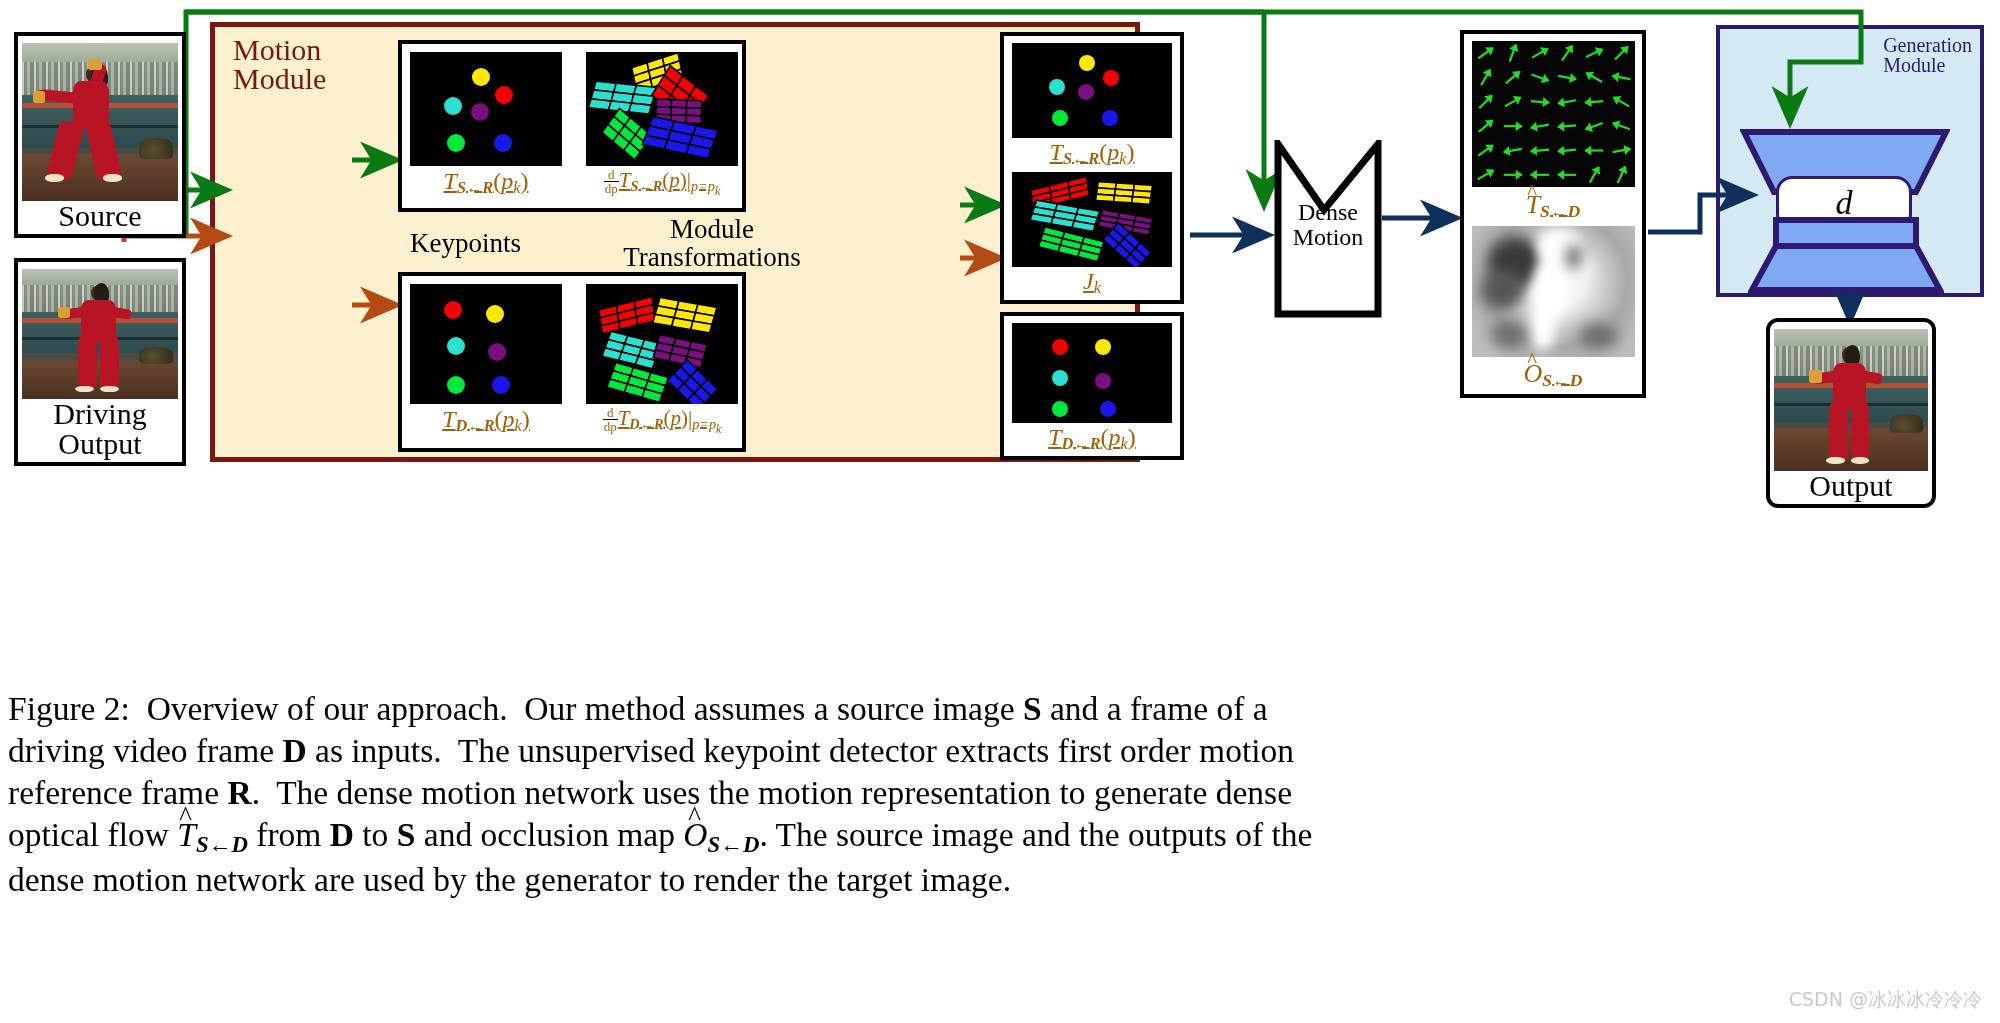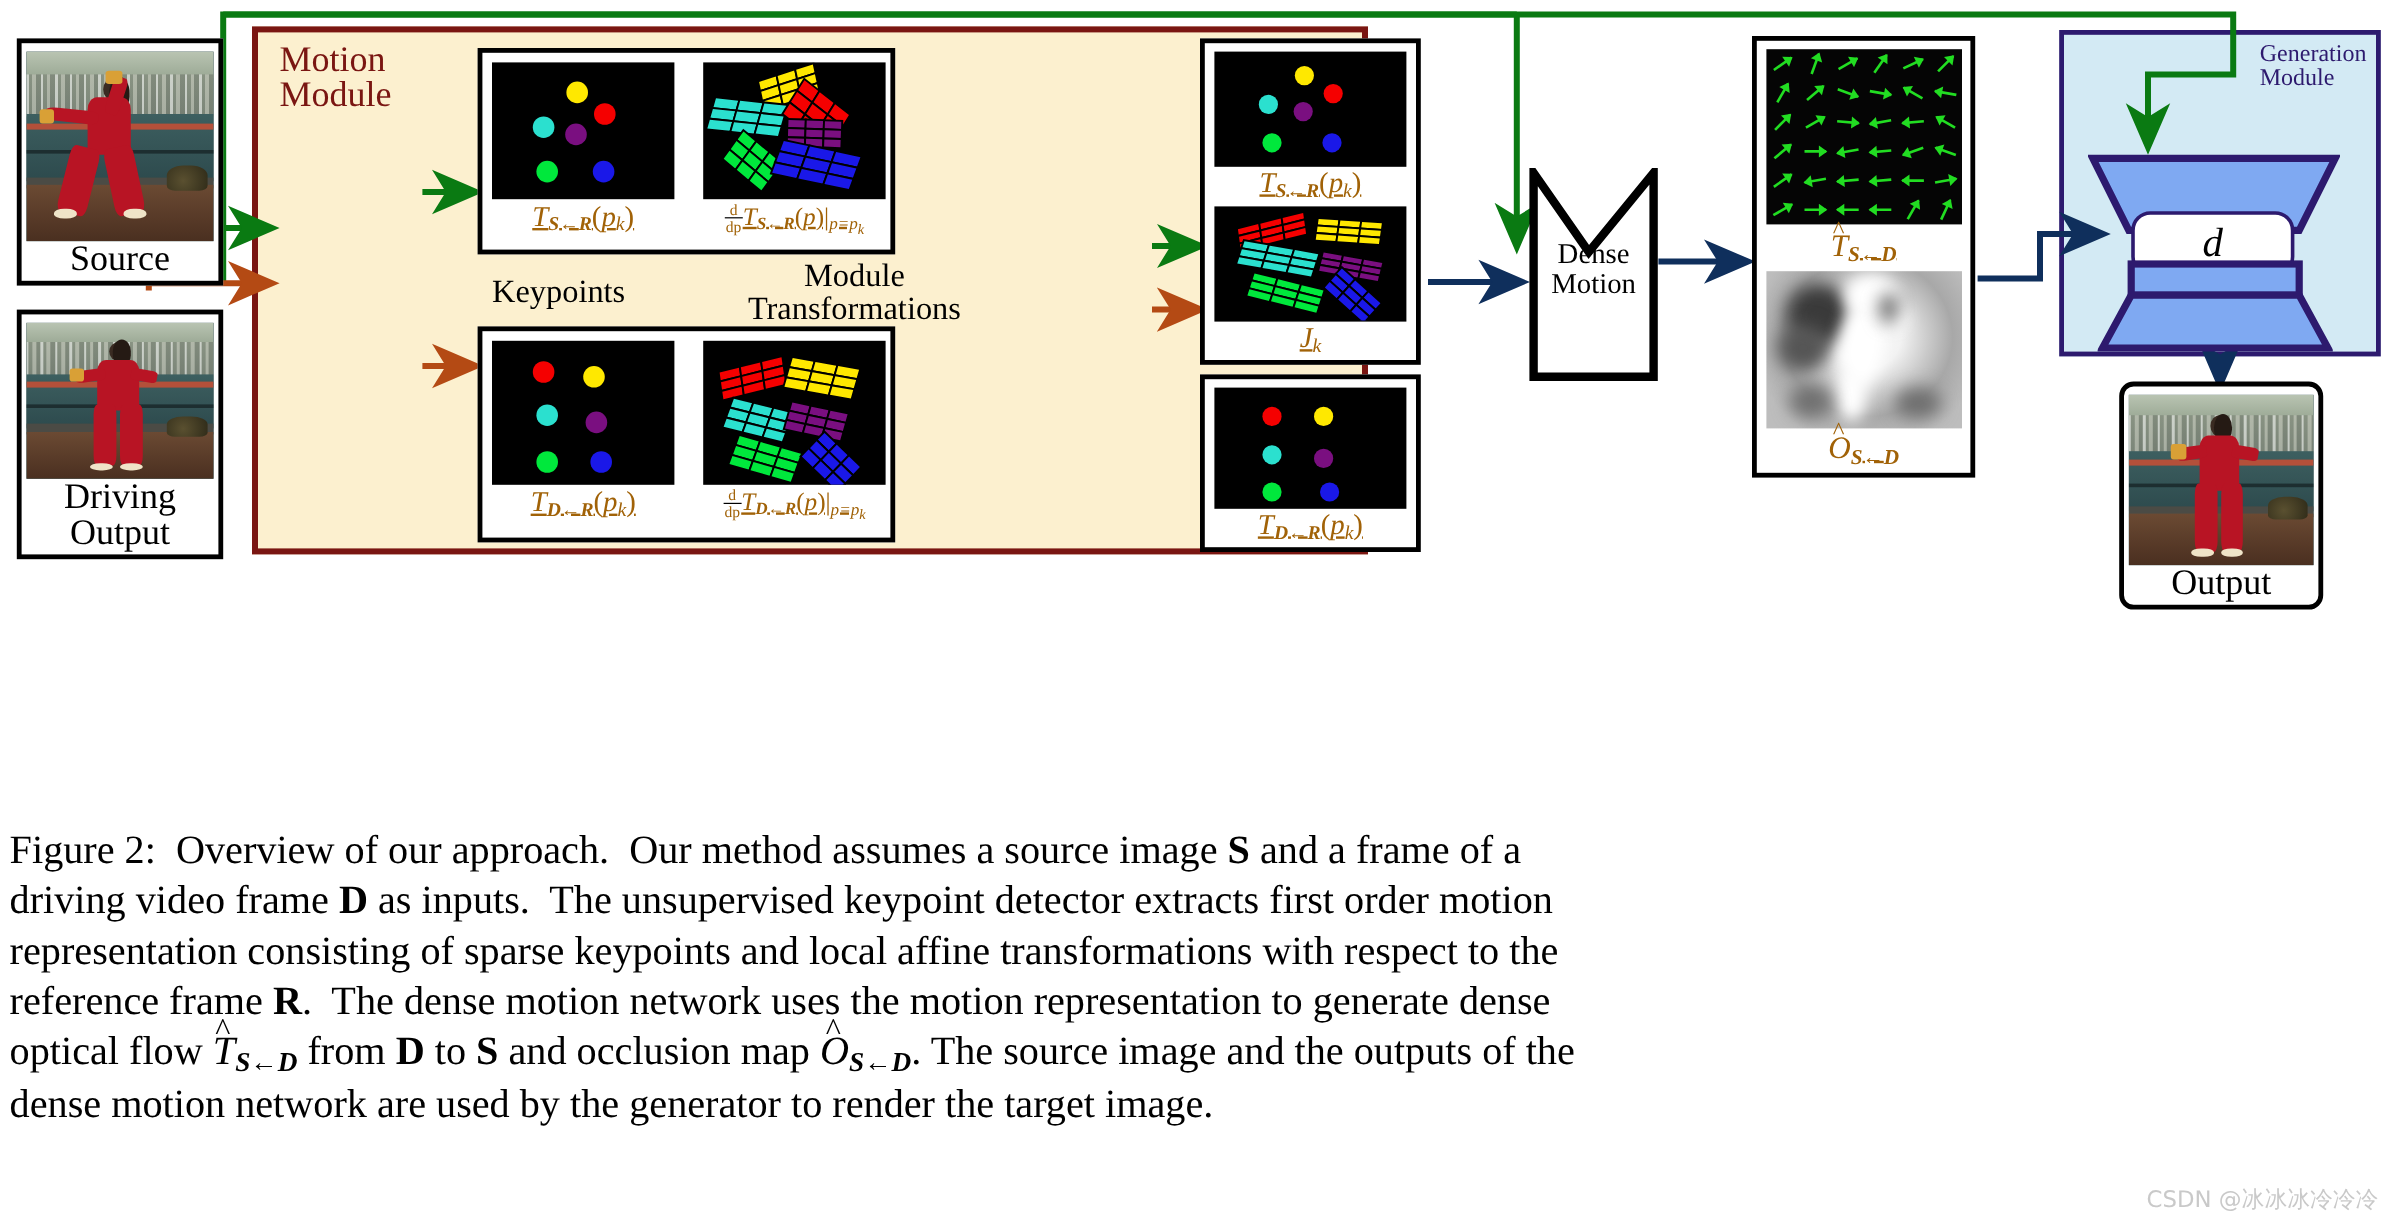--- a/index.html
+++ b/index.html
@@ -765,19 +765,18 @@
       </div>
     </div>
     <div class="cap">Output</div>
   </div>
 
 </div>
 
 <div class="caption">
   <div>Figure 2:&nbsp; Overview of our approach.&nbsp; Our method assumes a source image <b>S</b> and a frame of a</div>
   <div>driving video frame <b>D</b> as inputs.&nbsp; The unsupervised keypoint detector extracts first order motion</div>
-  <div>representation consisting of sparse keypoints and local affine transformations with respect to the</div>
   <div>reference frame <b>R</b>.&nbsp; The dense motion network uses the motion representation to generate dense</div>
   <div>optical flow <span class="hat"><span class="hh">^</span><span class="mathcal">T</span></span><span class="sub"><b>S</b>←<b>D</b></span> from <b>D</b> to <b>S</b> and occlusion map <span class="hat"><span class="hh">^</span><span class="mathcal">O</span></span><span class="sub"><b>S</b>←<b>D</b></span>. The source image and the outputs of the</div>
   <div>dense motion network are used by the generator to render the target image.</div>
 </div>
 
 <div class="watermark">CSDN @冰冰冰冷冷冷</div>
 
 </body></html>

